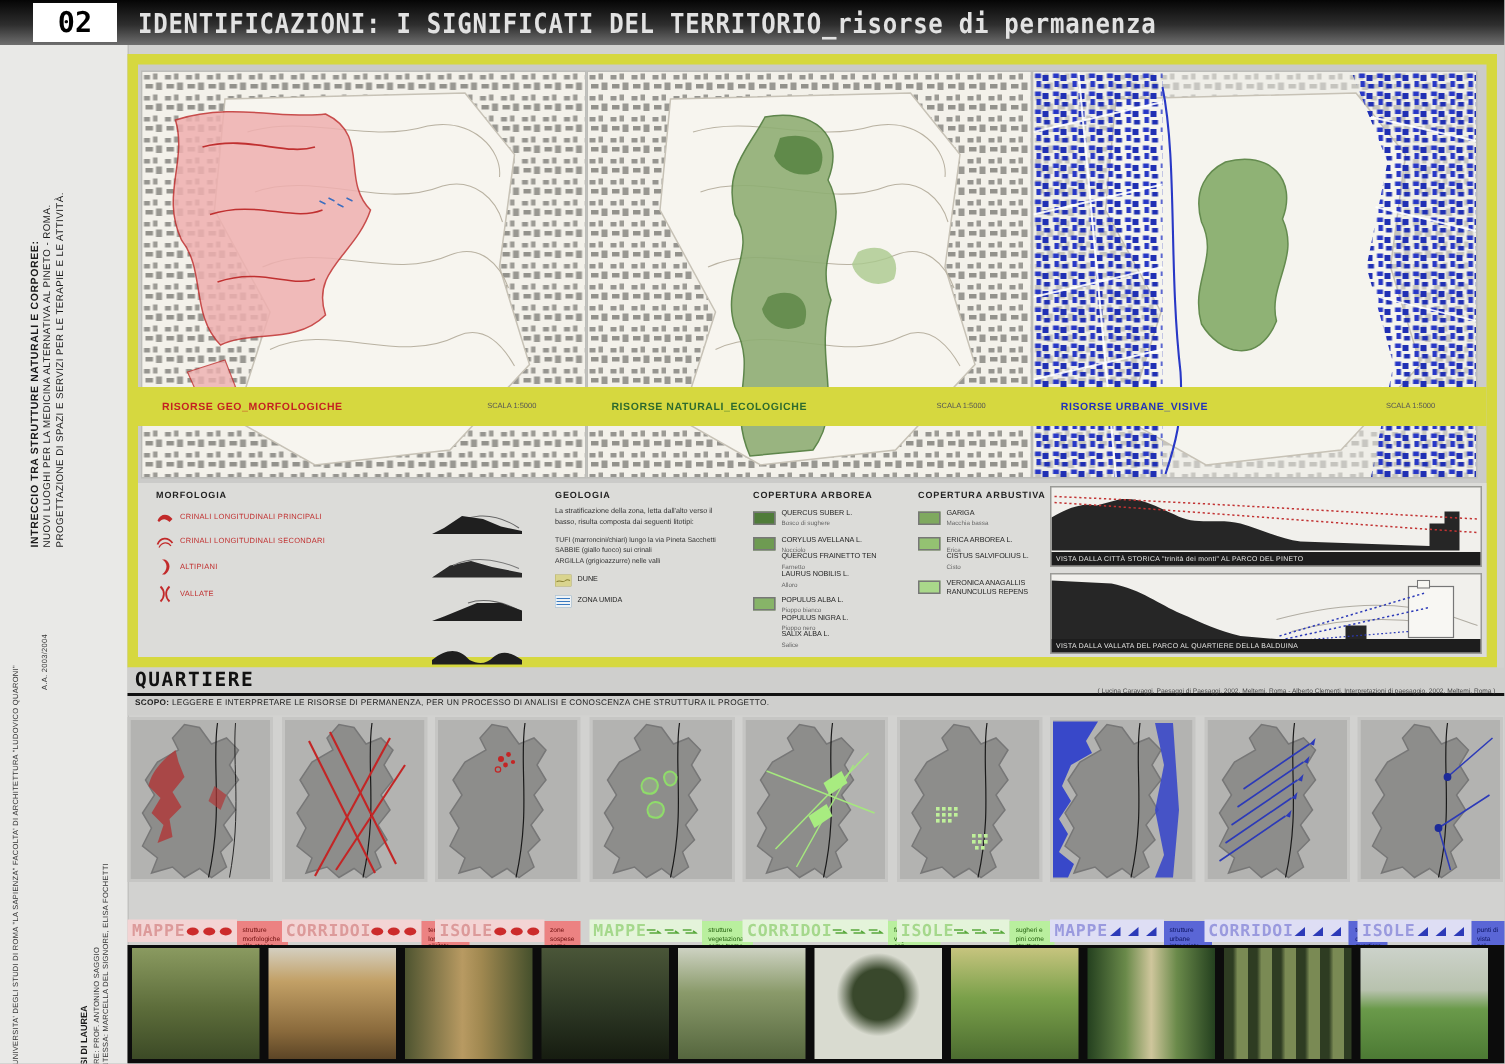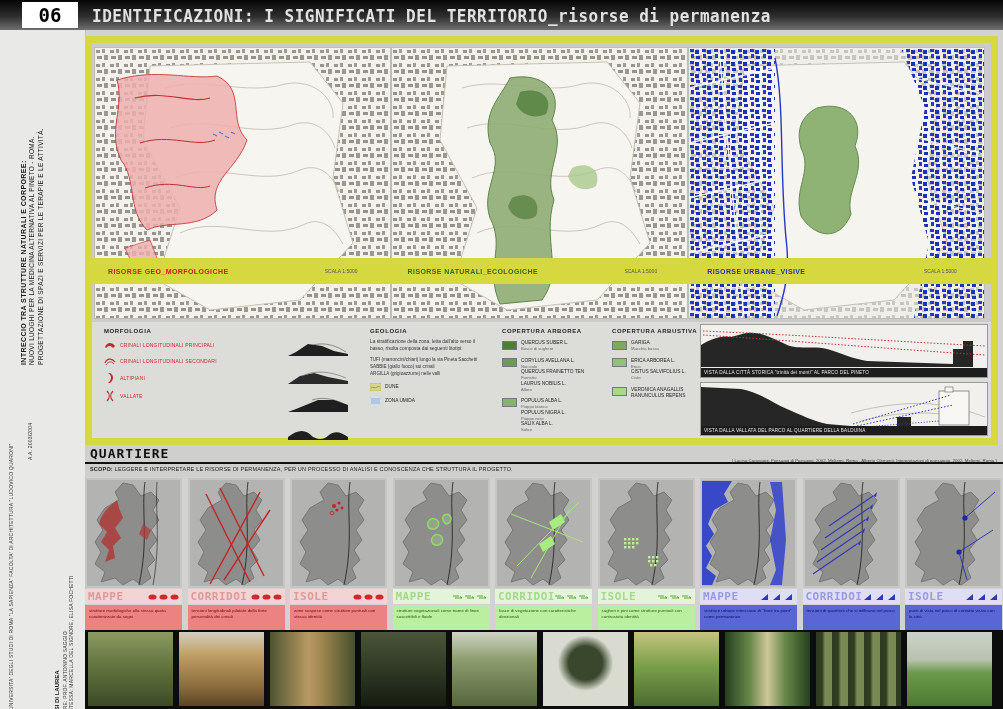--- a/index.html
+++ b/index.html
@@ -60,21 +60,21 @@
   .scopo b{font-weight:bold;}
   .citation{right:6px;top:458px;font:4.4px "Liberation Sans",sans-serif;color:#444;}
 
   
   .thumbrow{left:85px;top:478px;width:918px;height:110px;display:flex;gap:5.5px;}
   .thumb{width:97px;height:110px;background:#c6c6c4;box-sizing:border-box;padding:2px;}
   .thumb svg{display:block;}
 
   
   .labelrow{left:85px;top:589px;width:918px;height:41px;display:flex;gap:5.5px;}
-  .lcell{width:97px;display:flex;flex-direction:column;}
+  .lcell{width:97px;display:flex;flex-direction:row;margin-top:24px;}
   .lhead{height:15px;display:flex;align-items:center;justify-content:space-between;padding:0 3px;}
   .lword{font:bold 11px "DejaVu Sans Mono",monospace;letter-spacing:.5px;}
   .licons{display:flex;gap:2px;align-items:center;}
   .ldesc{flex:1;margin-top:1px;font:4.4px/5.6px "Liberation Sans",sans-serif;
          padding:3px 4px;box-sizing:border-box;}
   .g-red .lhead{background:#f3d4d4;} .g-red .lword{color:#dc9a9a;}
   .g-red .ldesc{background:#ec8282;color:#6d0d0d;}
   .g-green .lhead{background:#e4f4da;} .g-green .lword{color:#a5d88c;}
   .g-green .ldesc{background:#b9ef9e;color:#24610f;}
   .g-blue .lhead{background:#dedef4;} .g-blue .lword{color:#9a9ade;}
@@ -92,21 +92,21 @@
   .ph6{background:radial-gradient(circle at 50% 42%,#39482c 0%,#39482c 28%,#d9dbd0 46%);}
   .ph7{background:linear-gradient(180deg,#c6c47e 0%,#7aa04a 45%,#4c6c30 100%);}
   .ph8{background:linear-gradient(90deg,#24401f 0%,#6a8a4a 30%,#cfc69c 50%,#6a8a4a 70%,#24401f 100%);}
   .ph9{background:repeating-linear-gradient(90deg,#2e3c22 0px,#2e3c22 6px,#7a8a54 9px,#7a8a54 16px);}
   .ph10{background:linear-gradient(180deg,#ccd2ca 0%,#b8c2ae 38%,#6a9a4a 55%,#4c7a34 100%);}
 </style>
 </head>
 <body>
 
 <div class="abs header">
-  <div class="abs numbox">06</div>
+  <div class="abs numbox">02</div>
   <div class="abs htitle">IDENTIFICAZIONI: I SIGNIFICATI DEL TERRITORIO_risorse di permanenza</div>
 </div>
 
 <div class="abs sidebar">
   <div class="rot tiny-rot" style="left:8px;top:680px;">UNIVERSITA' DEGLI STUDI DI ROMA "LA SAPIENZA" FACOLTA' DI ARCHITETTURA "LUDOVICO QUARONI"</div>
   <div class="rot tiny-rot" style="left:27px;top:430px;">A.A. 2003/2004</div>
   <div class="rot" style="left:20px;top:335px;">
     <div class="proj-t">INTRECCIO TRA STRUTTURE NATURALI E CORPOREE:</div>
     <div class="proj-l">NUOVI LUOGHI PER LA MEDICINA ALTERNATIVA AL PINETO - ROMA.</div>
     <div class="proj-l">PROGETTAZIONE DI SPAZI E SERVIZI PER LE TERAPIE E LE ATTIVITÀ.</div>

